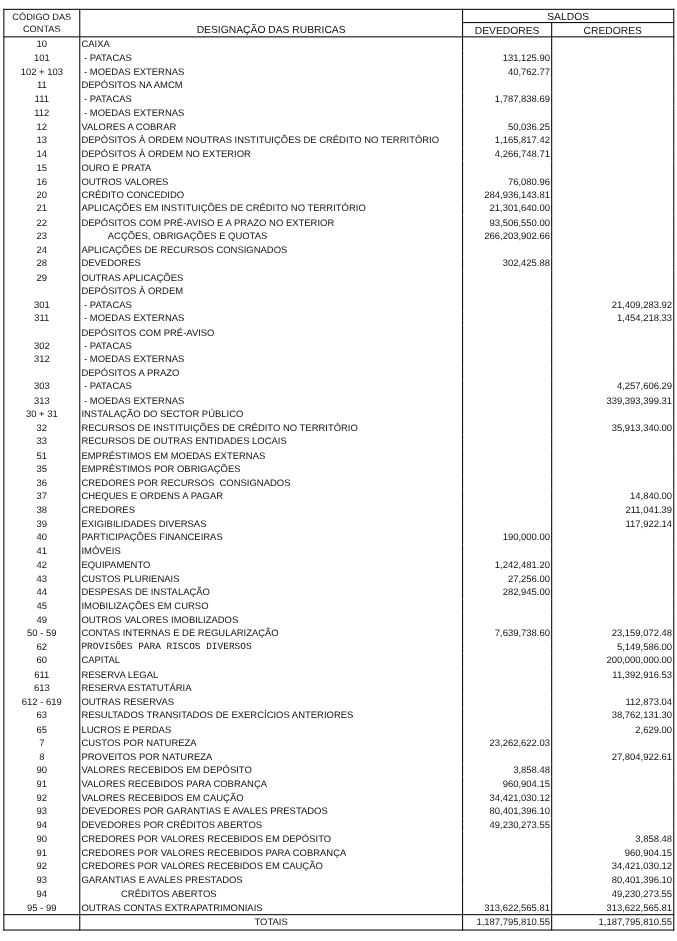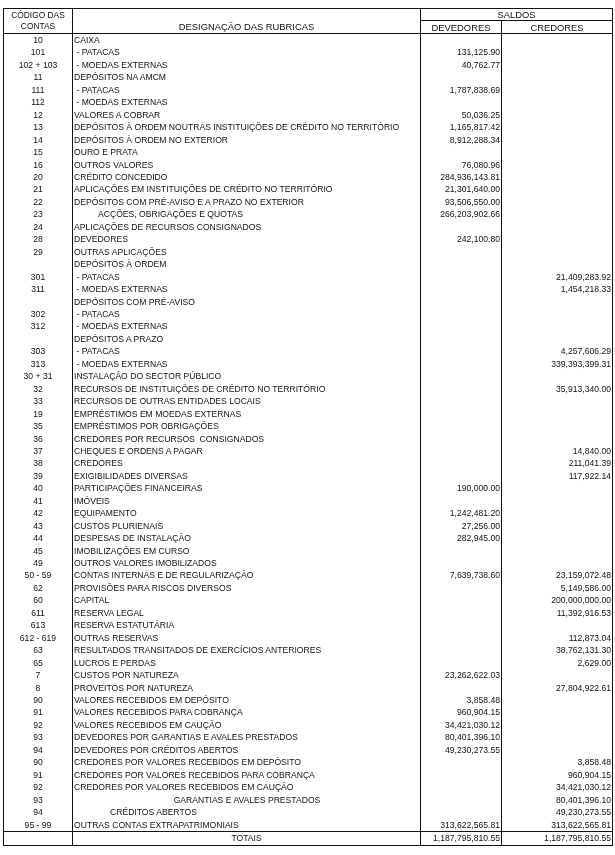--- a/index.html
+++ b/index.html
@@ -96,21 +96,21 @@
       </tr>
       <tr>
         <td class="code">13</td>
         <td class="desc" style="white-space: pre;">DEPÓSITOS À ORDEM NOUTRAS INSTITUIÇÕES DE CRÉDITO NO TERRITÓRIO</td>
         <td class="dev">1,165,817.42</td>
         <td class="cre"></td>
       </tr>
       <tr>
         <td class="code">14</td>
         <td class="desc" style="white-space: pre;">DEPÓSITOS À ORDEM NO EXTERIOR</td>
-        <td class="dev">8,912,288.34</td>
+        <td class="dev">4,266,748.71</td>
         <td class="cre"></td>
       </tr>
       <tr>
         <td class="code">15</td>
         <td class="desc" style="white-space: pre;">OURO E PRATA</td>
         <td class="dev"></td>
         <td class="cre"></td>
       </tr>
       <tr>
         <td class="code">16</td>
@@ -144,21 +144,21 @@
       </tr>
       <tr>
         <td class="code">24</td>
         <td class="desc" style="white-space: pre;">APLICAÇÕES DE RECURSOS CONSIGNADOS</td>
         <td class="dev"></td>
         <td class="cre"></td>
       </tr>
       <tr>
         <td class="code">28</td>
         <td class="desc" style="white-space: pre;">DEVEDORES</td>
-        <td class="dev">242,100.80</td>
+        <td class="dev">302,425.88</td>
         <td class="cre"></td>
       </tr>
       <tr>
         <td class="code">29</td>
         <td class="desc" style="white-space: pre;">OUTRAS APLICAÇÕES</td>
         <td class="dev"></td>
         <td class="cre"></td>
       </tr>
       <tr>
         <td class="code"></td>
@@ -226,21 +226,21 @@
         <td class="dev"></td>
         <td class="cre">35,913,340.00</td>
       </tr>
       <tr>
         <td class="code">33</td>
         <td class="desc" style="white-space: pre;">RECURSOS DE OUTRAS ENTIDADES LOCAIS</td>
         <td class="dev"></td>
         <td class="cre"></td>
       </tr>
       <tr>
-        <td class="code">19</td>
+        <td class="code">51</td>
         <td class="desc" style="white-space: pre;">EMPRÉSTIMOS EM MOEDAS EXTERNAS</td>
         <td class="dev"></td>
         <td class="cre"></td>
       </tr>
       <tr>
         <td class="code">35</td>
         <td class="desc" style="white-space: pre;">EMPRÉSTIMOS POR OBRIGAÇÕES</td>
         <td class="dev"></td>
         <td class="cre"></td>
       </tr>
@@ -311,21 +311,21 @@
         <td class="cre"></td>
       </tr>
       <tr>
         <td class="code">50 - 59</td>
         <td class="desc" style="white-space: pre;">CONTAS INTERNAS E DE REGULARIZAÇÃO</td>
         <td class="dev">7,639,738.60</td>
         <td class="cre">23,159,072.48</td>
       </tr>
       <tr>
         <td class="code">62</td>
-        <td class="desc" style="white-space: pre;">PROVISÕES PARA RISCOS DIVERSOS</td>
+        <td class="desc" style="white-space: pre; font-family: Liberation Mono, monospace;">PROVISÕES PARA RISCOS DIVERSOS</td>
         <td class="dev"></td>
         <td class="cre">5,149,586.00</td>
       </tr>
       <tr>
         <td class="code">60</td>
         <td class="desc" style="white-space: pre;">CAPITAL</td>
         <td class="dev"></td>
         <td class="cre">200,000,000.00</td>
       </tr>
       <tr>
@@ -413,21 +413,21 @@
         <td class="cre">960,904.15</td>
       </tr>
       <tr>
         <td class="code">92</td>
         <td class="desc" style="white-space: pre;">CREDORES POR VALORES RECEBIDOS EM CAUÇÃO</td>
         <td class="dev"></td>
         <td class="cre">34,421,030.12</td>
       </tr>
       <tr>
         <td class="code">93</td>
-        <td class="desc" style="white-space: pre; text-align: center;">GARANTIAS E AVALES PRESTADOS</td>
+        <td class="desc" style="white-space: pre;">GARANTIAS E AVALES PRESTADOS</td>
         <td class="dev"></td>
         <td class="cre">80,401,396.10</td>
       </tr>
       <tr>
         <td class="code">94</td>
         <td class="desc" style="white-space: pre; padding-left: 37px;">CRÉDITOS ABERTOS</td>
         <td class="dev"></td>
         <td class="cre">49,230,273.55</td>
       </tr>
       <tr>

